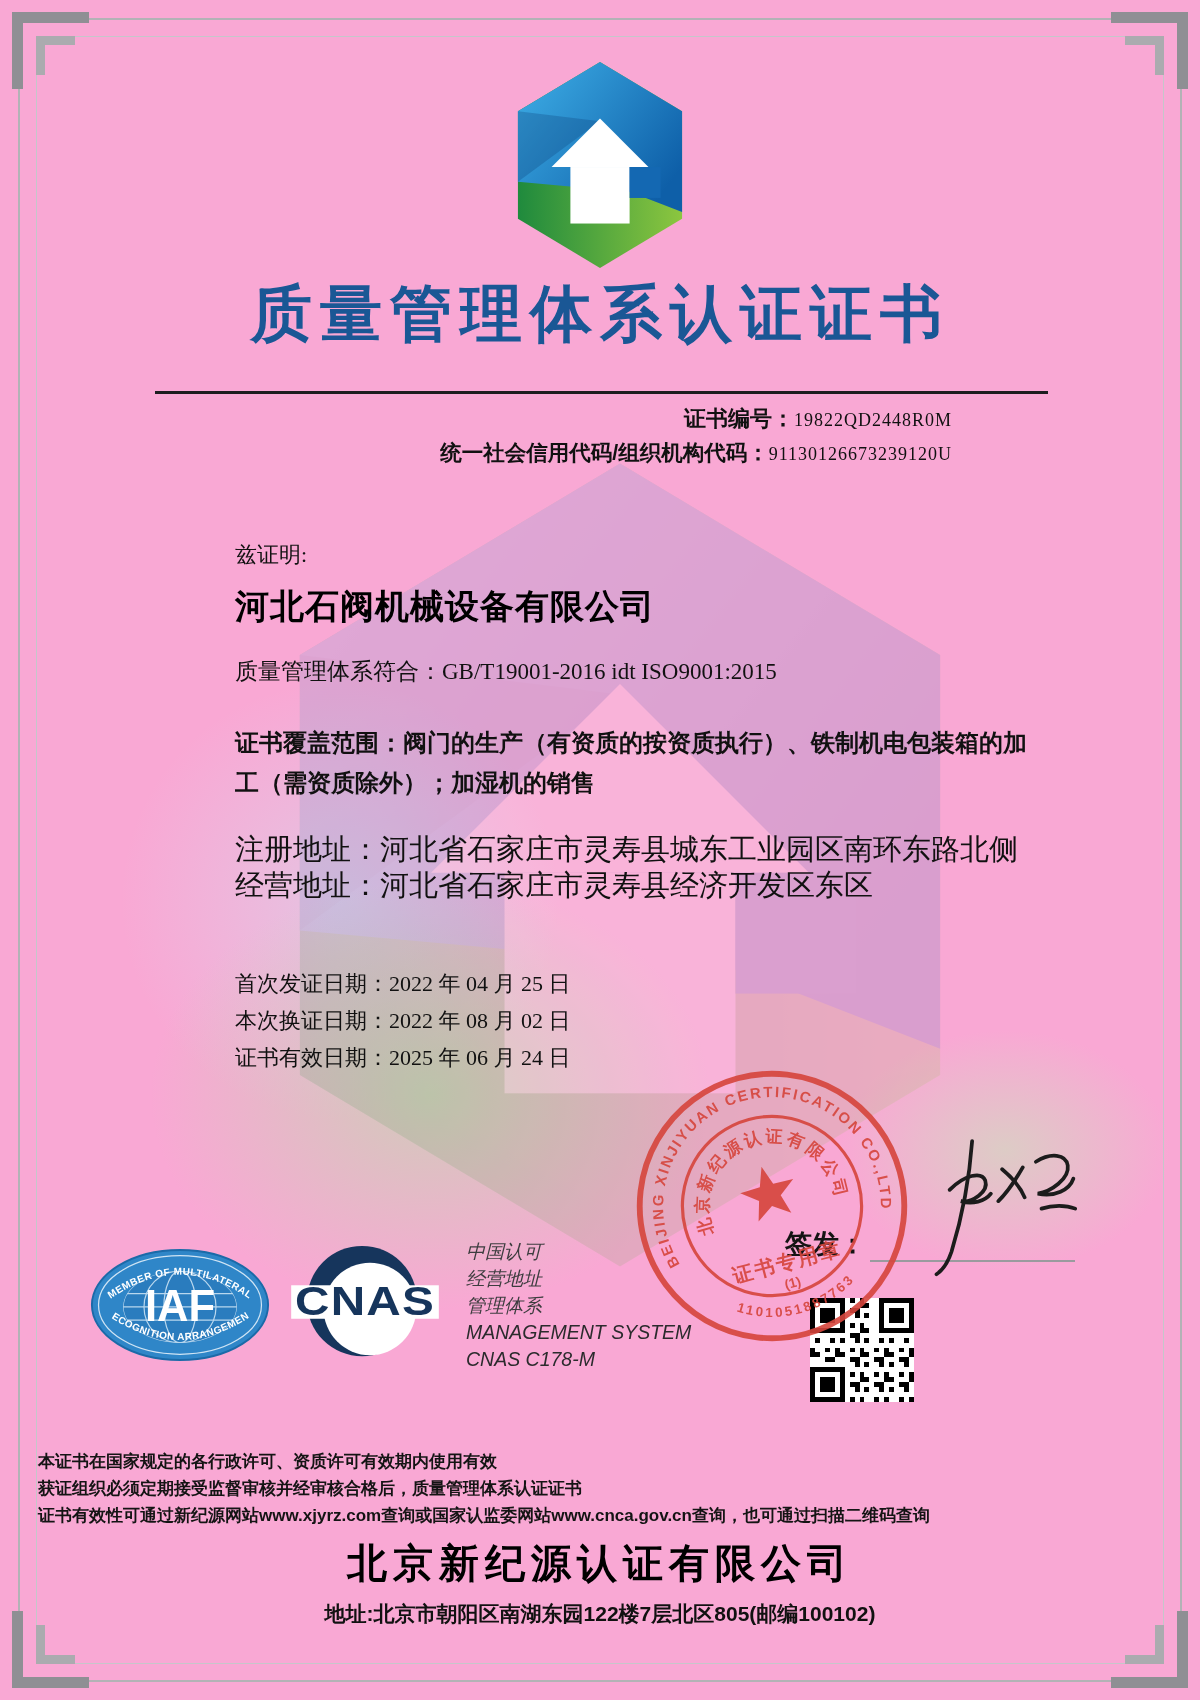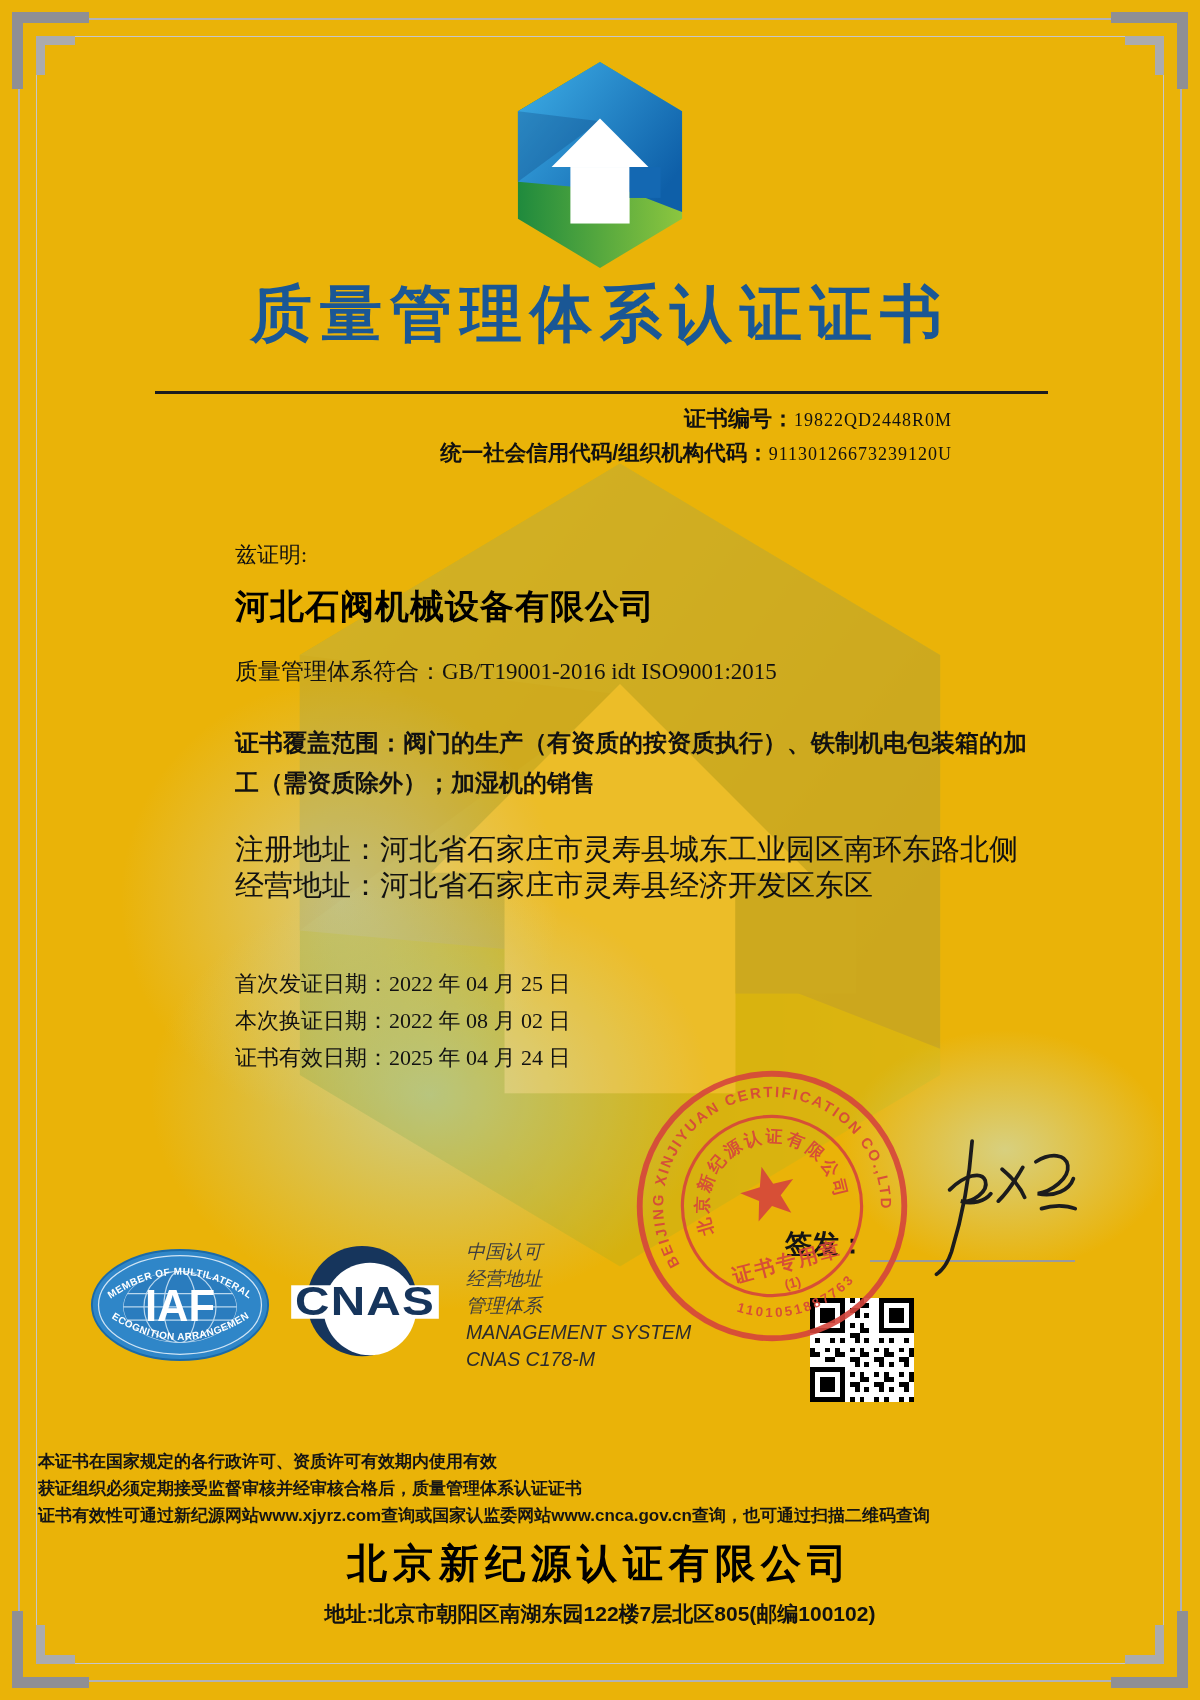--- a/index.html
+++ b/index.html
@@ -3,21 +3,21 @@
 <meta charset="utf-8">
 <style>
   :root{
     --serif:"Liberation Serif","DejaVu Serif",serif;
     --sans:"Liberation Sans","DejaVu Sans",sans-serif;
     --mono:"Liberation Mono","DejaVu Sans Mono",monospace;
     --title-blue:#1a5795;
     --seal-red:#d6453c;
   }
   html,body{margin:0;padding:0;background:#e9e9ea;}
-  .page{position:relative;width:1200px;height:1700px;margin:0 auto;background:#eab308;overflow:hidden;
+  .page{position:relative;width:1200px;height:1700px;margin:0 auto;background:#f9a8d4;overflow:hidden;
         font-family:var(--serif);color:#111;}
   
   .frame-line-outer{position:absolute;inset:18px;border:2.5px solid #b2b2b6;pointer-events:none;z-index:1;}
   .frame-line-inner{position:absolute;inset:36px;border:1.5px solid #c6c6ca;pointer-events:none;z-index:1;}
   .corner{position:absolute;width:88px;height:88px;z-index:2;pointer-events:none;}
   .corner::before{content:"";position:absolute;left:0;top:0;width:66px;height:66px;
     border-top:11px solid #8f8f94;border-left:11px solid #8f8f94;}
   .corner::after{content:"";position:absolute;left:24px;top:24px;width:30px;height:30px;
     border-top:9px solid #ababaf;border-left:9px solid #ababaf;}
   .corner.tl{left:12px;top:12px;}
@@ -138,21 +138,21 @@
     <p class="company">河北石阀机械设备有限公司</p>
     <p class="standard"><span>质量管理体系符合：</span><span>GB/T19001-2016 idt ISO9001:2015</span></p>
     <p class="scope"><span class="scope-label">证书覆盖范围：</span><span class="scope-text">阀门的生产（有资质的按资质执行）、铁制机电包装箱的加工（需资质除外）；加湿机的销售</span></p>
     <div class="addresses">
       <div><span>注册地址：</span><span>河北省石家庄市灵寿县城东工业园区南环东路北侧</span></div>
       <div><span>经营地址：</span><span>河北省石家庄市灵寿县经济开发区东区</span></div>
     </div>
     <div class="dates">
       <div><span>首次发证日期：</span><span>2022 年 04 月 25 日</span></div>
       <div><span>本次换证日期：</span><span>2022 年 08 月 02 日</span></div>
-      <div><span>证书有效日期：</span><span>2025 年 04 月 24 日</span></div>
+      <div><span>证书有效日期：</span><span>2025 年 06 月 24 日</span></div>
     </div>
   </section>
 
   <div class="acc-row">
     <svg class="iaf-logo" viewBox="0 0 190 120">
       <ellipse cx="95" cy="60" rx="93" ry="58" fill="#2f86c8" stroke="#1b6aa8" stroke-width="2"></ellipse>
       <ellipse cx="95" cy="60" rx="86" ry="52" fill="none" stroke="#cfe4f4" stroke-width="1.3"></ellipse>
       <clipPath id="globeClip">
           <ellipse cx="95" cy="62" rx="60" ry="38"></ellipse>
         </clipPath>

